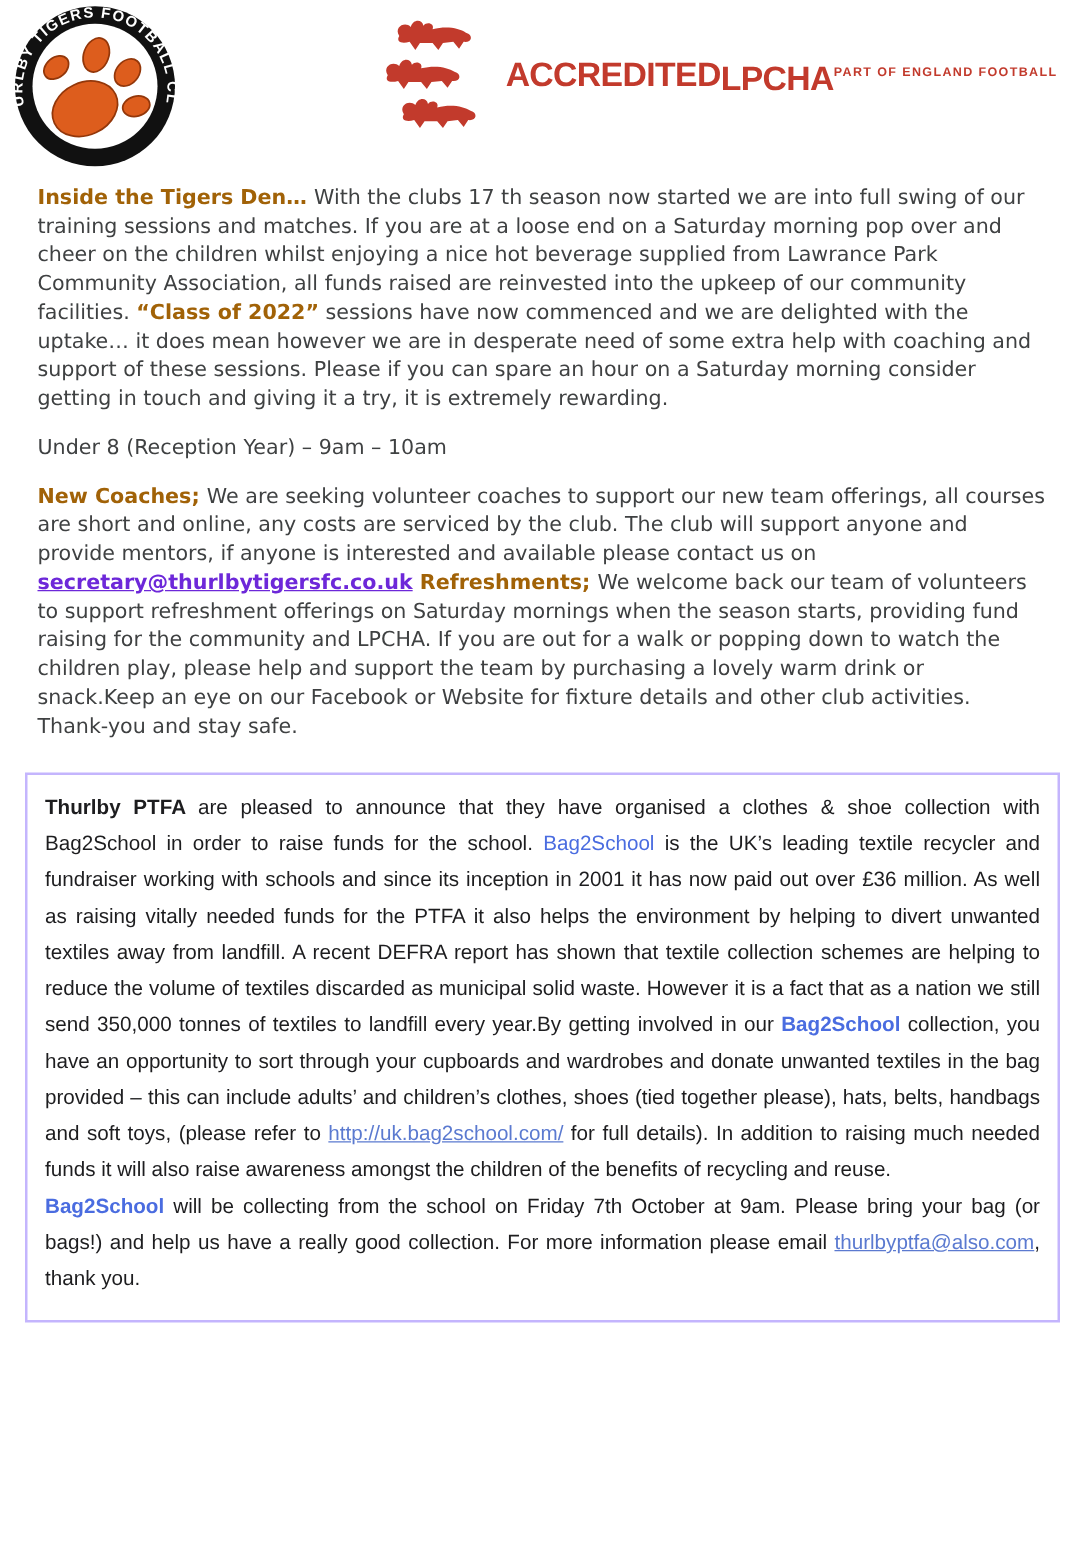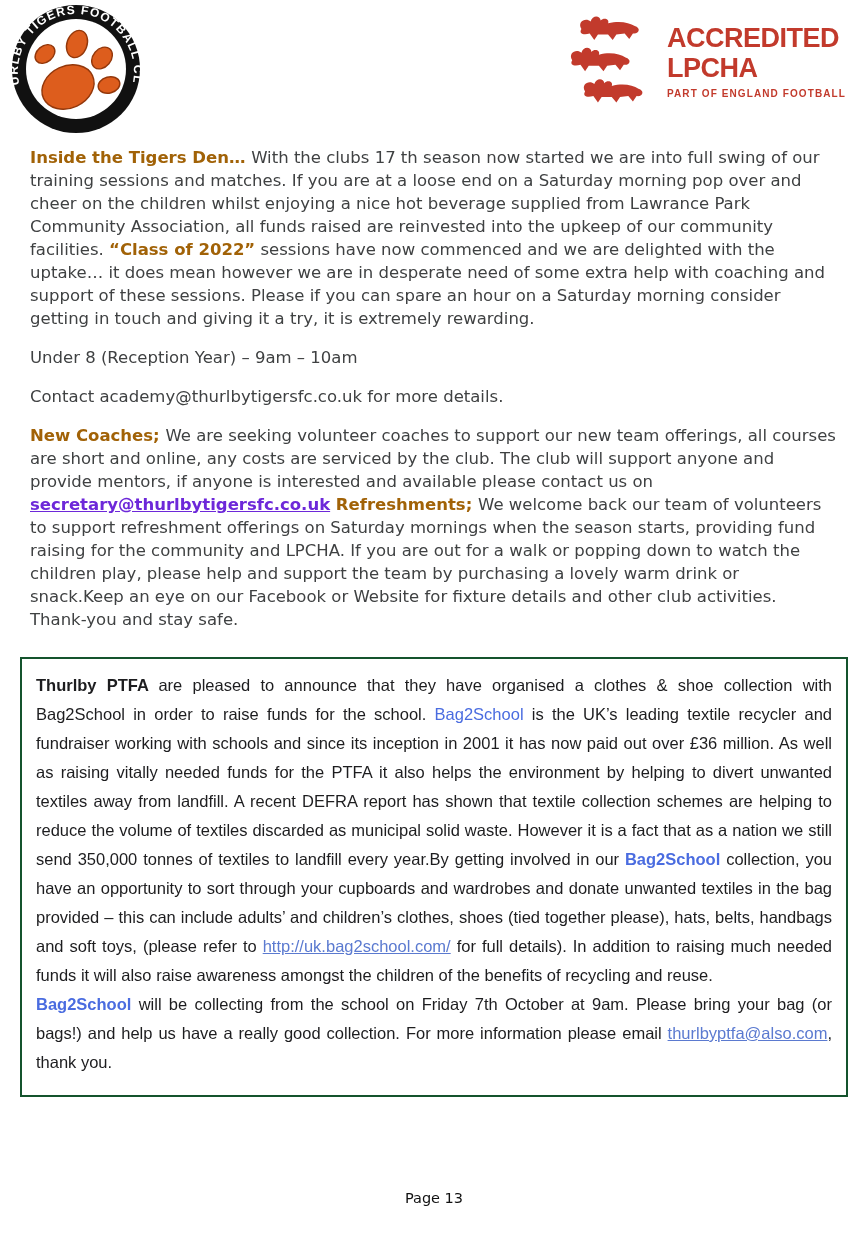--- a/index.html
+++ b/index.html
@@ -1,34 +1,34 @@
 <!DOCTYPE html>
 <html><head>
 <meta charset="utf-8">
 <style>
   html,body{margin:0;padding:0;background:#fff;}
   .page{position:relative;width:868px;height:1235px;background:#ffffff;overflow:hidden;
         font-family:"DejaVu Sans",sans-serif;}
   
   .club-badge{position:absolute;left:7px;top:3px;}
   .accred{position:absolute;right:22px;top:14px;display:flex;align-items:center;gap:12px;}
-  .accred-text{display:flex;flex-direction:column;line-height:1;}
+  .accred-text{display:flex;line-height:1;}
   .accred-line1,.accred-line2{
      font-family:"Liberation Sans",sans-serif;font-weight:bold;
      font-size:27px;letter-spacing:-0.5px;color:#c23a2c;}
   .accred-line2{margin-top:3px;}
   .accred-line3{font-family:"Liberation Sans",sans-serif;font-weight:bold;
      font-size:10px;letter-spacing:1.1px;color:#c23a2c;margin-top:7px;}
   
   main{position:absolute;left:30px;right:30px;top:146px;}
   .body-p{font-size:16.5px;line-height:23px;color:#3f4142;margin:0 0 16px 0;text-align:left;}
   .body-p b{color:#a16207;}
   .body-link{color:#6d28d9;text-decoration:underline;font-weight:bold;cursor:pointer;}
   
-  .ptfa-box{margin:26px -10px 0 -10px;border:2px solid #14532d;padding:12px 14px 18px 14px;
+  .ptfa-box{margin:26px -10px 0 -10px;border:2px solid #c4b5fd;padding:12px 14px 18px 14px;
      font-family:"Liberation Sans",sans-serif;}
   .box-p{font-size:16.5px;line-height:29px;color:#1d1d1f;margin:0;text-align:justify;}
   .blue{color:#4a6ce0;}
   .blue-b{color:#4a6ce0;font-weight:bold;}
   .box-link{color:#5b7ad0;text-decoration:underline;cursor:pointer;}
   
   footer{position:absolute;left:0;right:0;top:1188px;text-align:center;}
   .page-number{font-size:14.5px;color:#111;display:inline-block;}
 </style>
 </head>
@@ -79,28 +79,24 @@
       </div>
     </div>
   </header>
 
   <main>
 
     <p class="body-p"><b>Inside the Tigers Den… </b><span>With the clubs 17 th season now started we are into full swing of our training sessions and matches. If you are at a loose end on a Saturday morning pop over and cheer on the children whilst enjoying a nice hot beverage supplied from Lawrance Park Community Association, all funds raised are reinvested into the upkeep of our community facilities. </span><b>“Class of 2022”</b><span>  sessions have now commenced and we are delighted with the uptake… it does mean however we are in desperate need of some extra help with coaching and support of these sessions. Please if you can spare an hour on a Saturday morning consider getting in touch and giving it a try, it is extremely rewarding.</span></p>
 
     <p class="body-p">Under 8 (Reception Year) – 9am – 10am</p>
 
-    <p class="body-p">Contact academy@thurlbytigersfc.co.uk for more details.</p>
 
     <p class="body-p"><b>New Coaches; </b><span>We are seeking volunteer coaches to support our new team offerings, all courses are short and online, any costs are serviced by the club. The club will support anyone and provide mentors, if anyone is interested and available please contact us on </span><a class="body-link">secretary@thurlbytigersfc.co.uk</a><b> Refreshments; </b><span>We welcome back our team of volunteers to support refreshment offerings on Saturday mornings when the season starts, providing fund raising for the community and LPCHA. If you are out for a walk or popping down to watch the children play, please help and support the team by purchasing a lovely warm drink or snack.Keep an eye on our Facebook or Website for fixture details and other club activities. Thank-you and stay safe.</span></p>
 
     <section class="ptfa-box">
 
       <p class="box-p"><b>Thurlby PTFA </b><span>are pleased to announce that they have organised a clothes &amp; shoe collection with Bag2School in order to raise funds for the school. </span><span class="blue">Bag2School</span><span> is the UK’s leading textile recycler and fundraiser working with schools and since its inception in 2001 it has now paid out over £36 million. As well as raising vitally needed funds for the PTFA it also helps the environment by helping to divert unwanted textiles away from landfill. A recent DEFRA report has shown that textile collection schemes are helping to reduce the volume of textiles discarded as municipal solid waste. However it is a fact that as a nation we still send 350,000 tonnes of textiles to landfill every year.By getting involved in our </span><span class="blue-b">Bag2School</span><span> collection, you have an opportunity to sort through your cupboards and wardrobes and donate unwanted textiles in the bag provided – this can include adults’ and children’s clothes, shoes (tied together please), hats, belts, handbags and soft toys, (please refer to </span><a class="box-link">http://uk.bag2school.com/</a><span> for full details). In addition to raising much needed funds it will also raise awareness amongst the children of the benefits of recycling and reuse.</span></p>
 
       <p class="box-p"><span class="blue-b">Bag2School</span><span> will be collecting from the school on Friday 7th October at 9am. Please bring your bag (or bags!) and help us have a really good collection. For more information please email </span><a class="box-link">thurlbyptfa@also.com</a><span>, thank you.</span></p>
     </section>
   </main>
 
-  <footer>
-    <div class="page-number">Page 13</div>
-  </footer>
 </div>
 
 </body></html>

